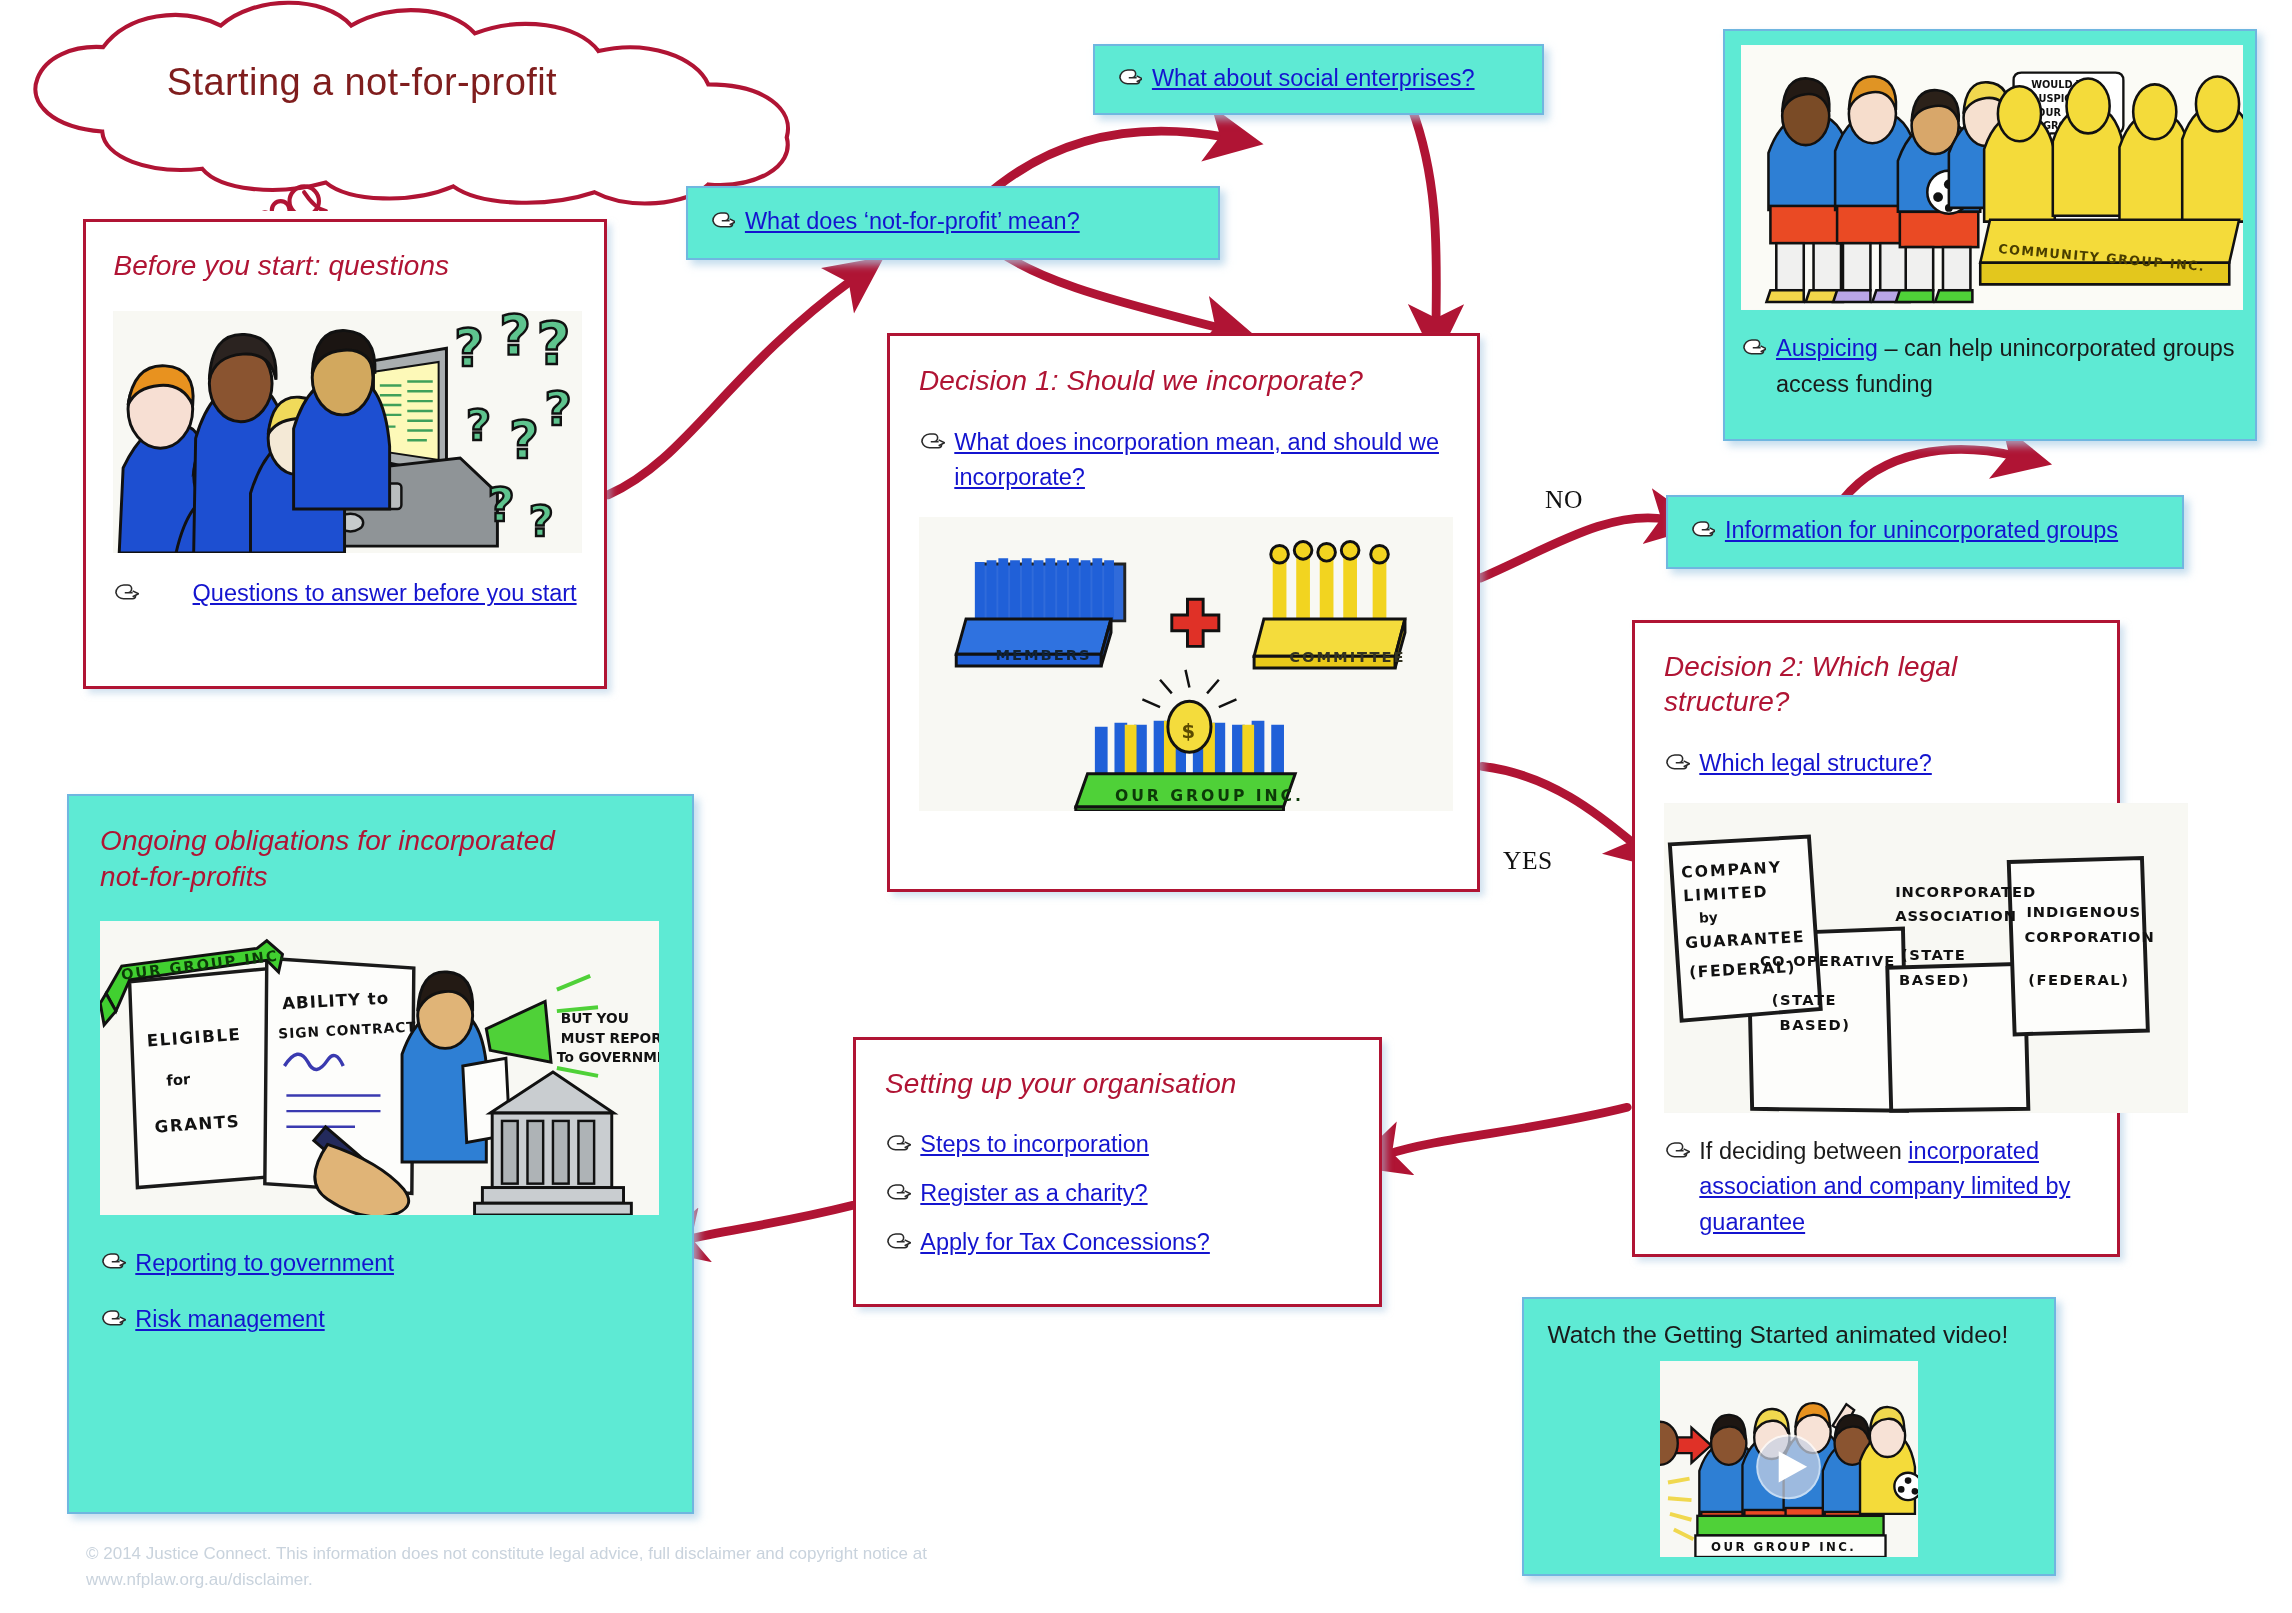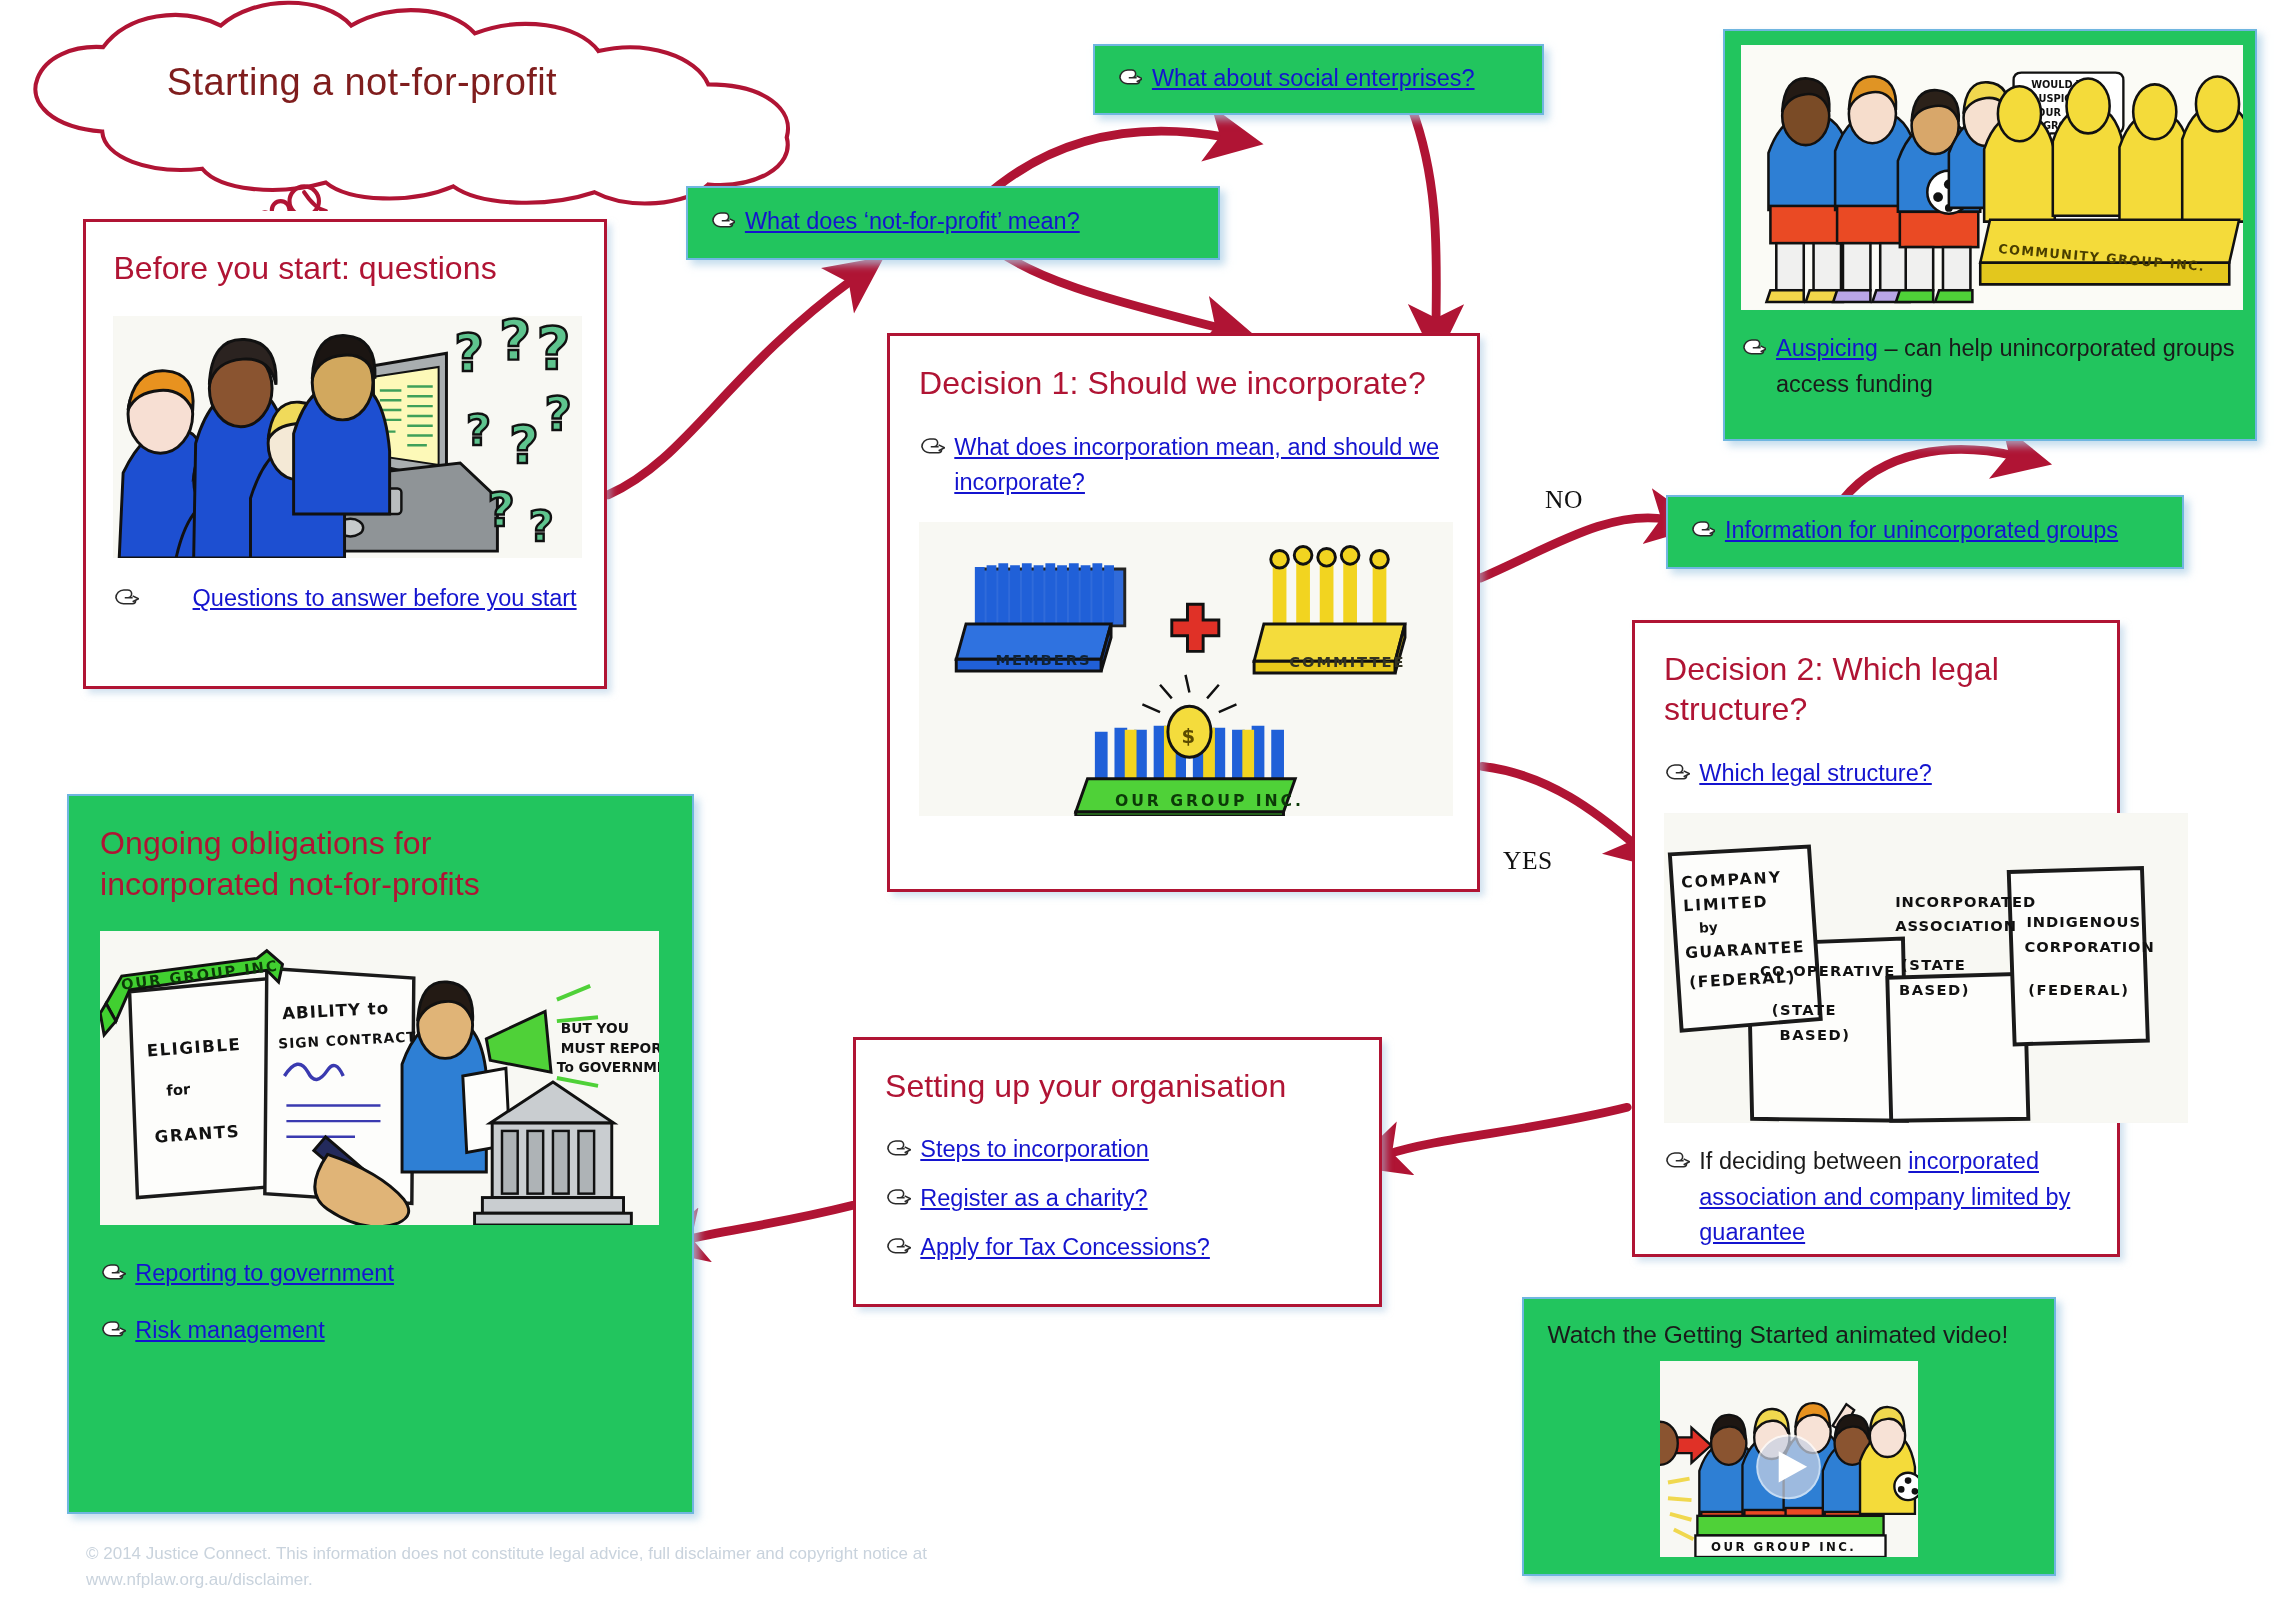--- a/index.html
+++ b/index.html
@@ -14,29 +14,30 @@
   .abs { position: absolute; }
 
   
   .box-red {
     border: 3.9px solid #b01434;
     background: #ffffff;
     box-shadow: 4.9px 4.9px 6.9px rgba(170,200,225,0.55);
   }
   .box-blue {
     border: 2.9px solid #6fb6e0;
-    background: #22c55e;
+    background: #5eead4;
     box-shadow: 4.9px 4.9px 7.8px rgba(170,205,230,0.7);
   }
   .box-title {
     color: #b01434;
-    font-size: 32px;
+    font-size: 28px;
     font-weight: 400;
     letter-spacing: 0.1px;
     line-height: 1.28;
+    font-style: italic;
   }
   .lnk {
     color: #1414cf;
     text-decoration: underline;
     font-size: 23.5px;
     line-height: 1.5;
     cursor: pointer;
   }
   .plaintext { color: #1a1a1a; font-size: 23.5px; line-height: 1.5; }
 

